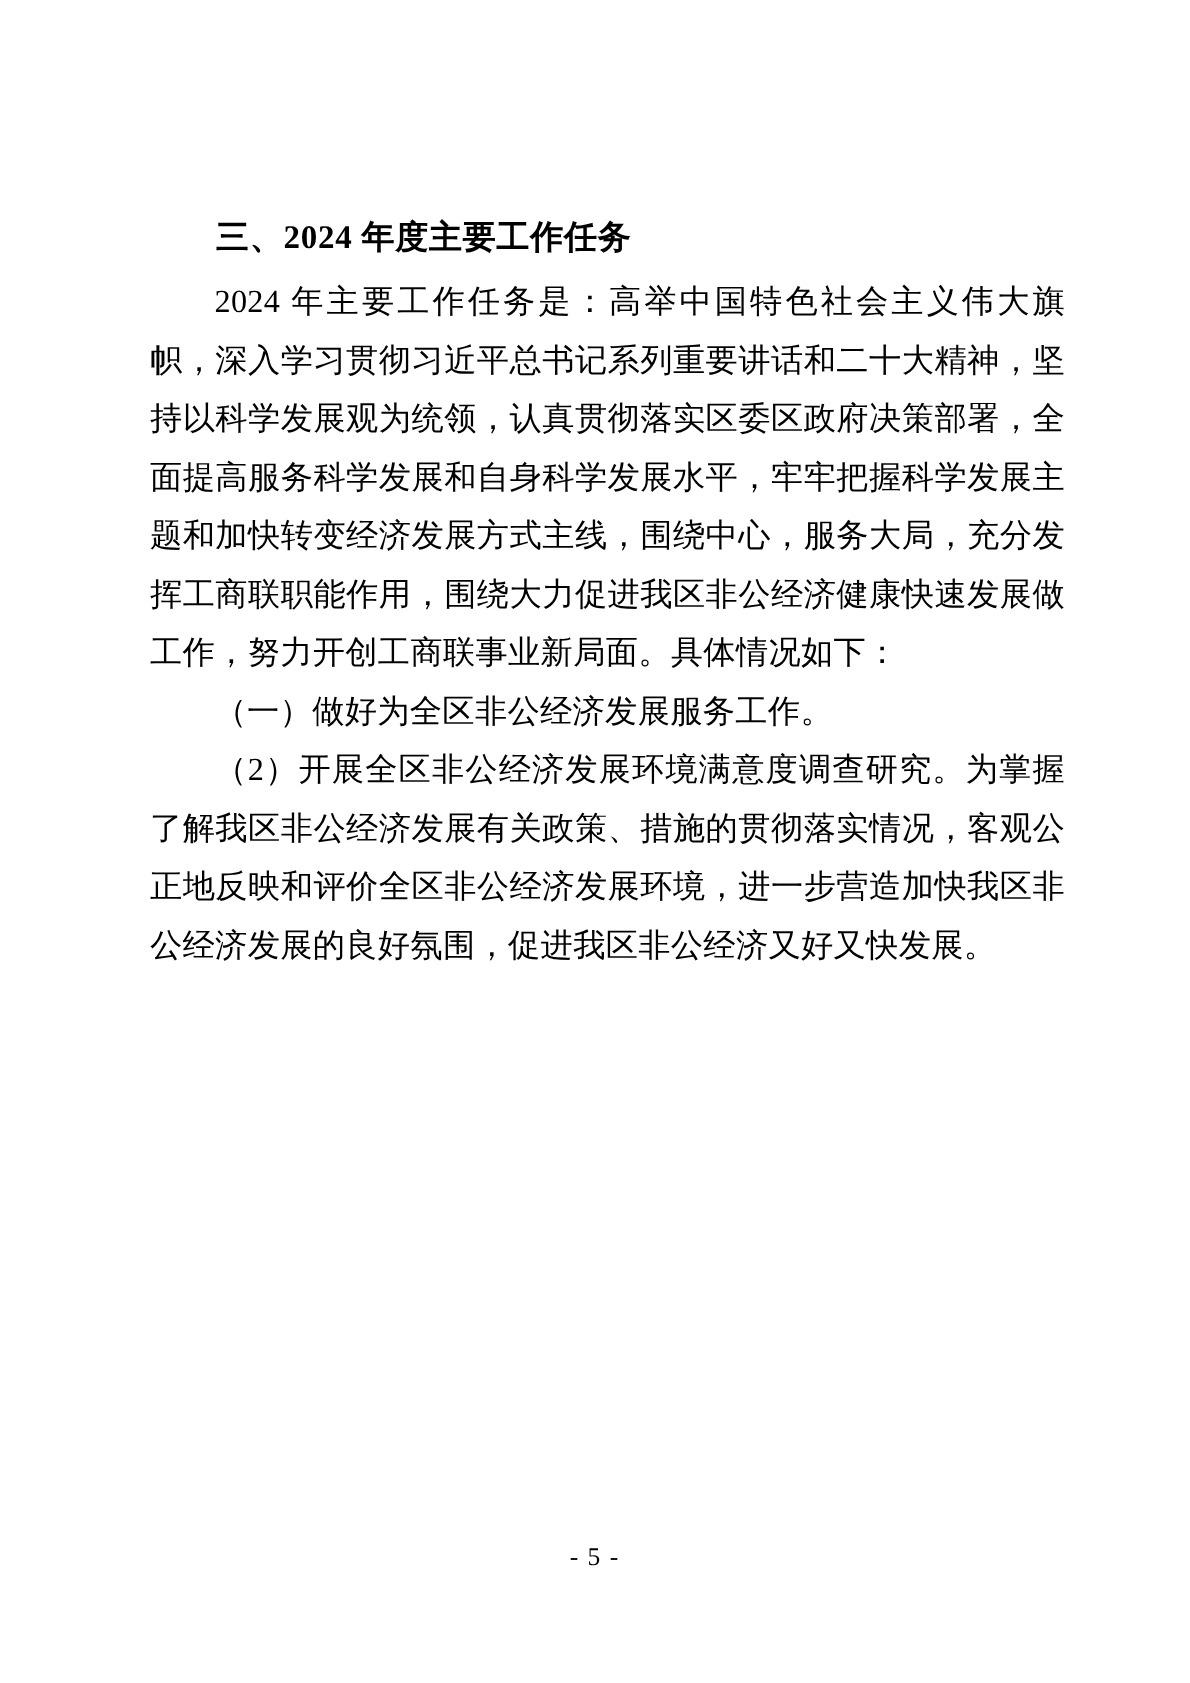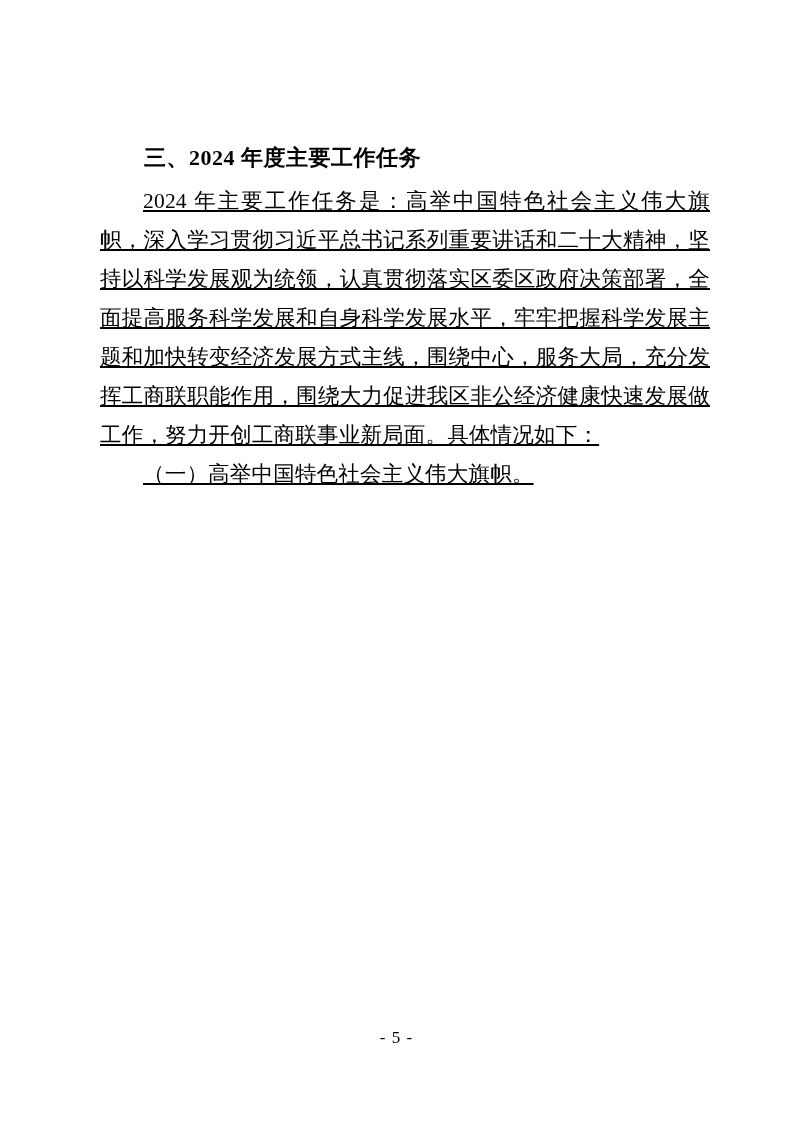--- a/index.html
+++ b/index.html
@@ -32,36 +32,36 @@
     font-size: 22px;
     font-weight: bold;
     text-indent: 2em;
     line-height: 39px;
     letter-spacing: 0.5px;
   }
   .para {
     margin: 0;
     text-indent: 2em;
     letter-spacing: 0.2px;
-    text-decoration: underline;
   }
   .page-number {
     position: absolute;
     left: 0;
     right: 0;
     top: 1028px;
     text-align: center;
     font-size: 17px;
     color: #000000;
     letter-spacing: 1px;
   }
 </style>
 </head>
 <body>
 
 <div class="page">
   <div class="content">
     <h2 class="heading">三、2024 年度主要工作任务</h2>
     <p class="para">2024 年主要工作任务是：高举中国特色社会主义伟大旗帜，深入学习贯彻习近平总书记系列重要讲话和二十大精神，坚持以科学发展观为统领，认真贯彻落实区委区政府决策部署，全面提高服务科学发展和自身科学发展水平，牢牢把握科学发展主题和加快转变经济发展方式主线，围绕中心，服务大局，充分发挥工商联职能作用，围绕大力促进我区非公经济健康快速发展做工作，努力开创工商联事业新局面。具体情况如下：</p>
-    <p class="para">（一）高举中国特色社会主义伟大旗帜。</p>
+    <p class="para">（一）做好为全区非公经济发展服务工作。</p>
+    <p class="para">（2）开展全区非公经济发展环境满意度调查研究。为掌握了解我区非公经济发展有关政策、措施的贯彻落实情况，客观公正地反映和评价全区非公经济发展环境，进一步营造加快我区非公经济发展的良好氛围，促进我区非公经济又好又快发展。</p>
   </div>
   <div class="page-number">- 5 -</div>
 </div>
 
 </body></html>

